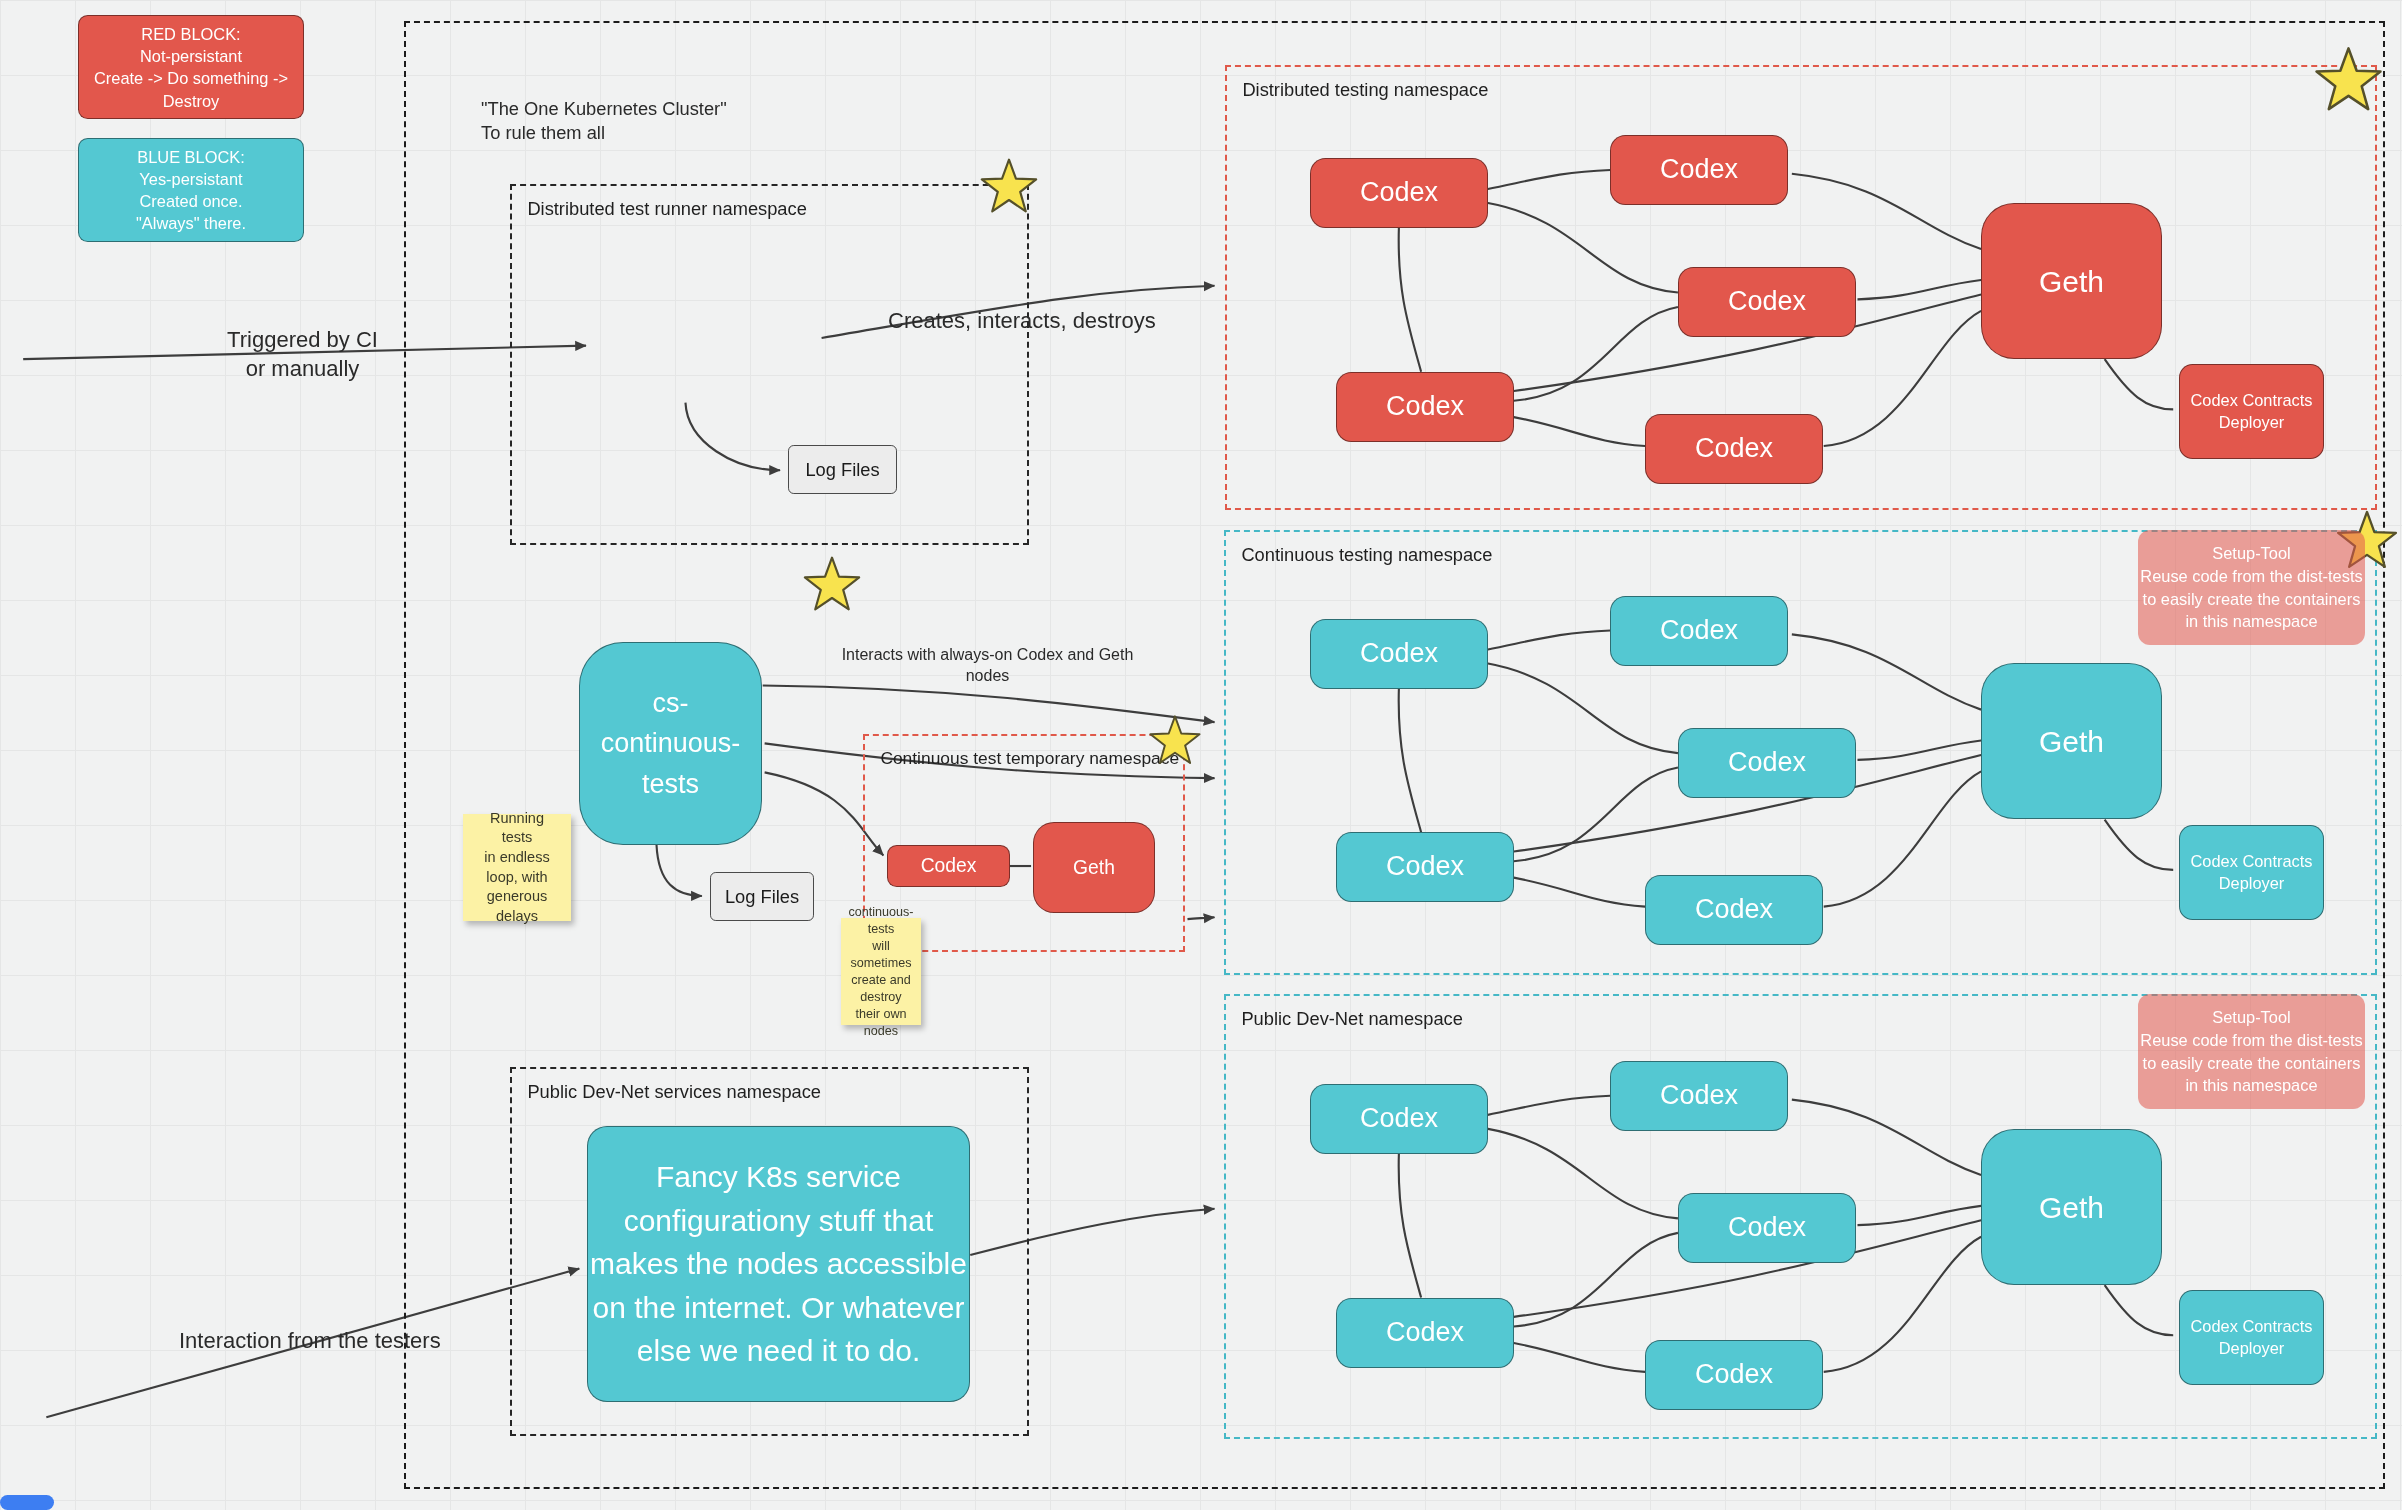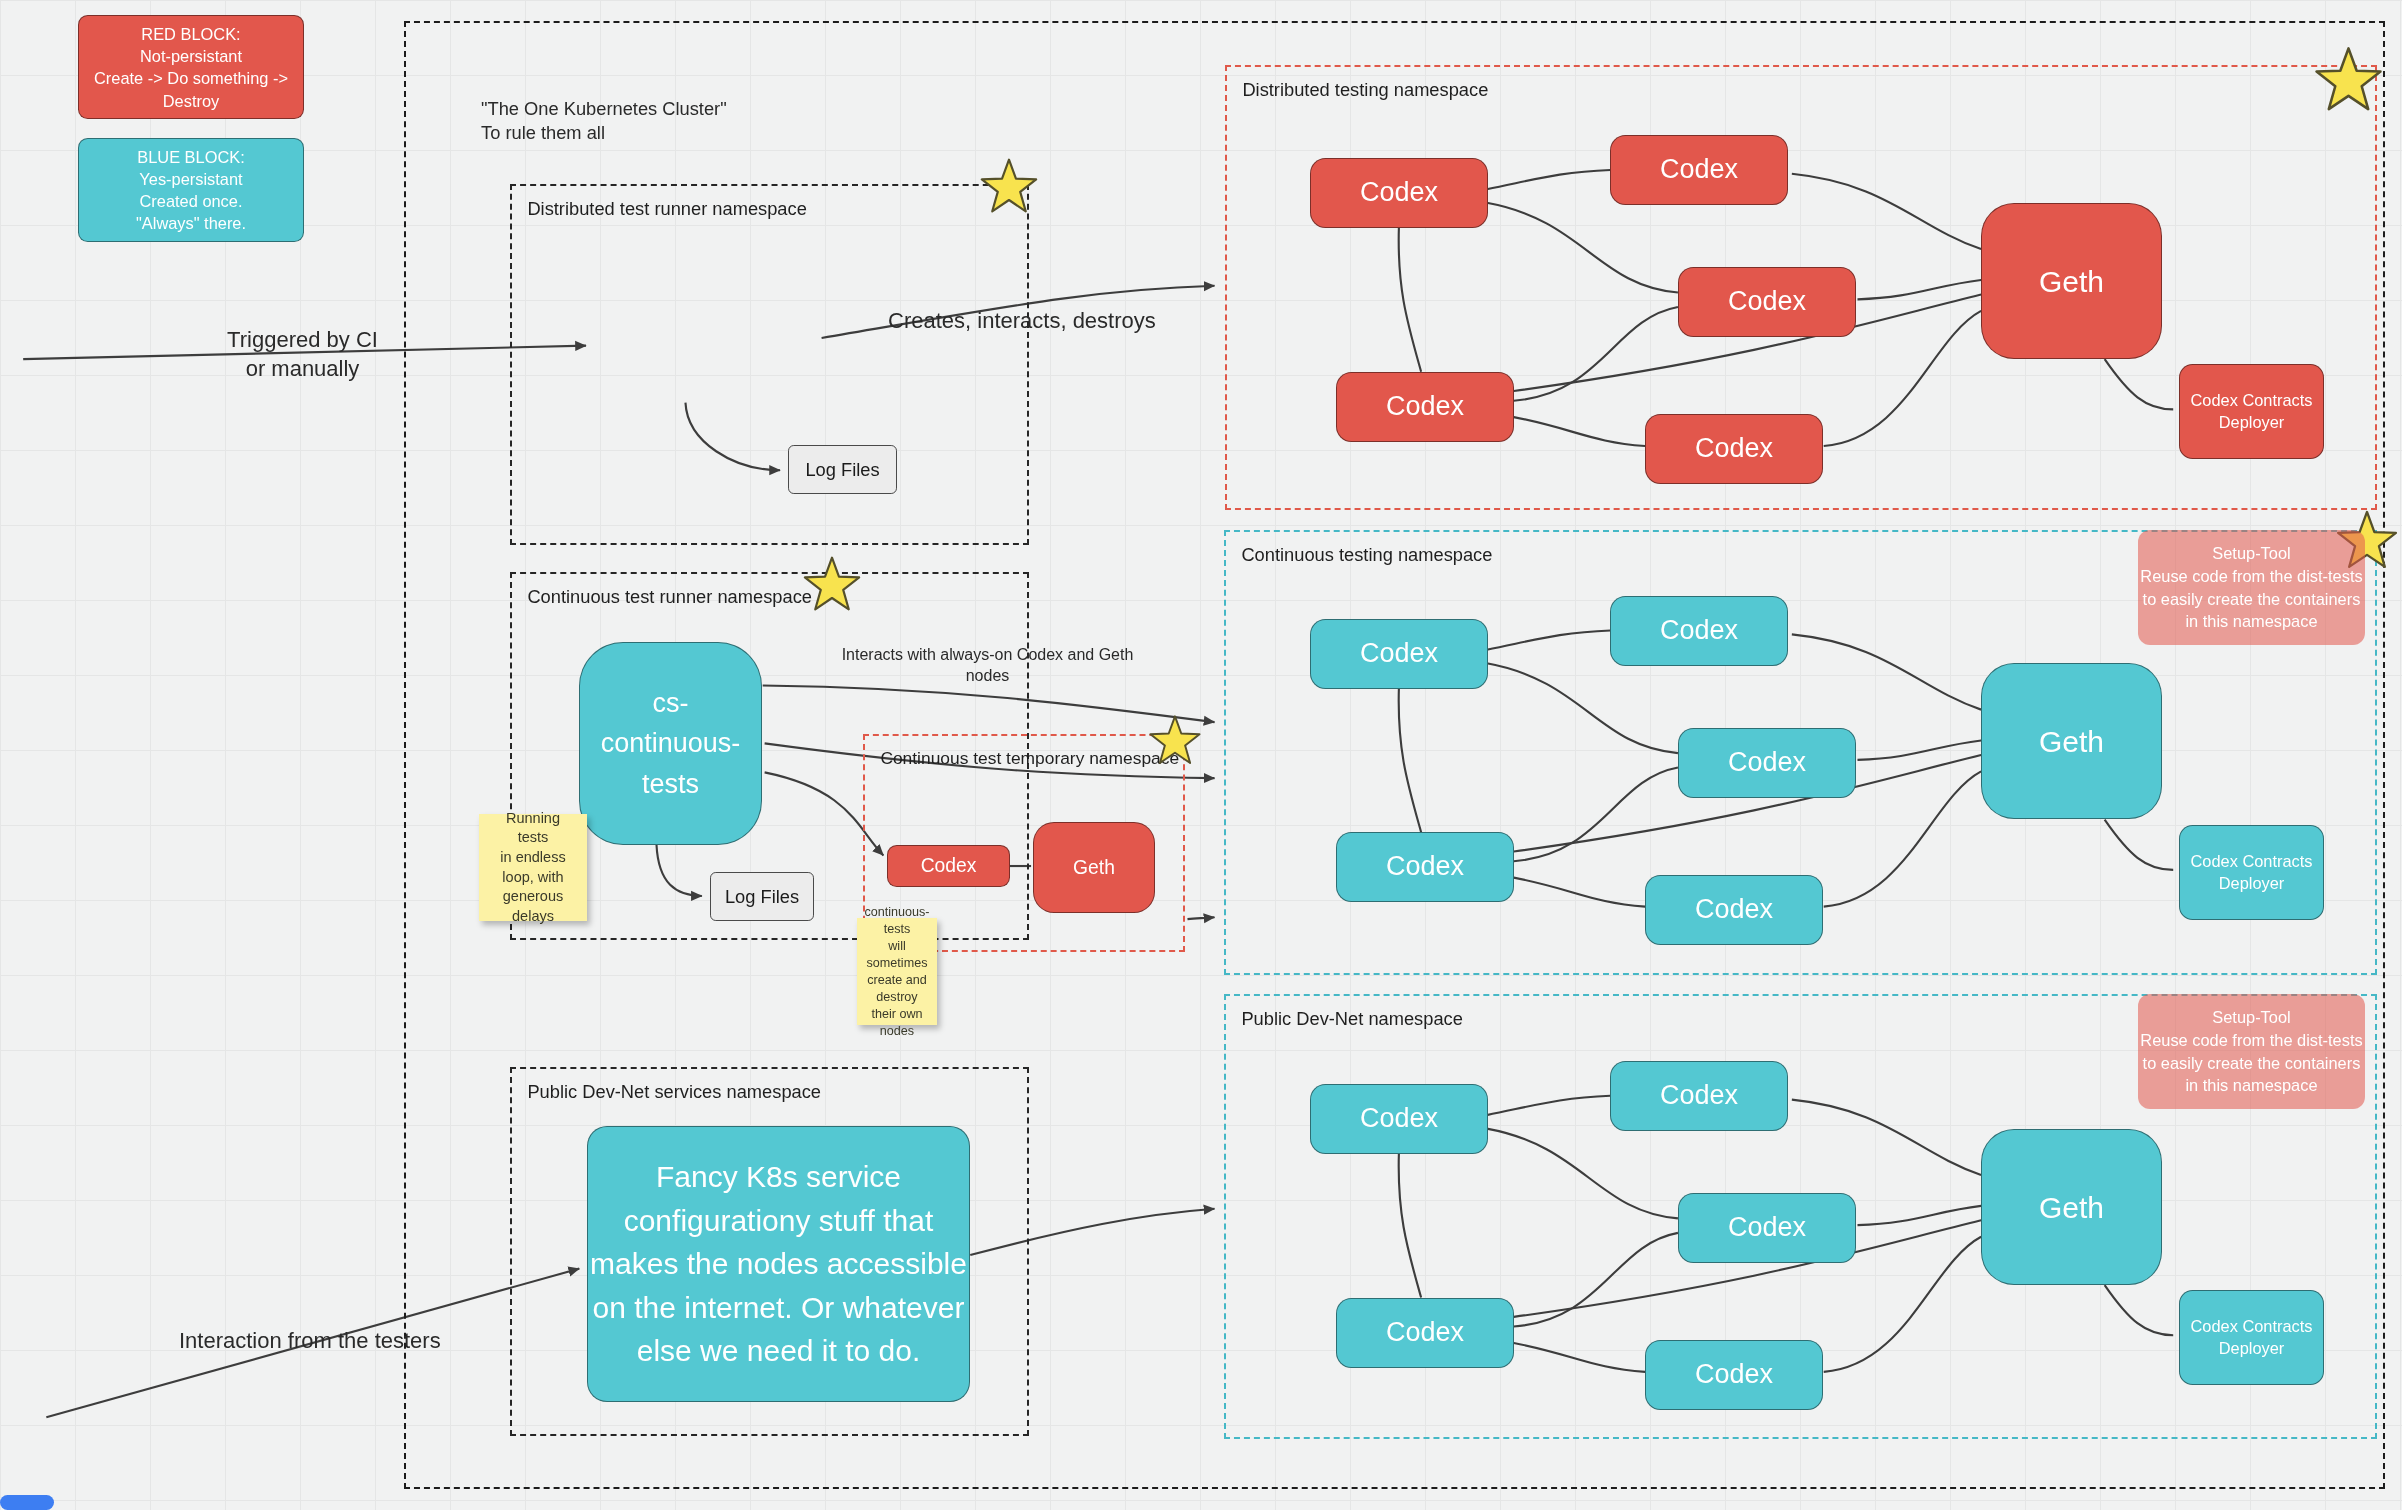--- a/index.html
+++ b/index.html
@@ -27,21 +27,21 @@
   .ns-label{ position:absolute; top:11.6px; left:15.4px; font-size:18.3px; color:#1f1f1f; white-space:nowrap; }
   .cluster{ position:absolute; border:2.4px dashed #1c1c1c; }
   .anno{ position:absolute; font-size:22px; color:#2a2a2a; text-align:center; line-height:1.3; }
   .logbox{
     position:absolute; background:#ececec; border:1.9px solid #4a4a4a; border-radius:5.8px;
     display:flex; align-items:center; justify-content:center; font-size:18.3px; color:#1b1b1b;
   }
   .sticky{
     position:absolute; background:#fcf2a5; box-shadow:2.9px 3.9px 5.8px rgba(0,0,0,0.25);
     display:flex; align-items:center; justify-content:center; text-align:center;
-    font-size:14.5px; color:#3a3a2a; line-height:1.35; padding:17px;margin-left:16px;
+    font-size:14.5px; color:#3a3a2a; line-height:1.35; padding:17px;
   }
   .salmon{
     position:absolute; background:rgba(226,87,76,0.55); border-radius:12px;
     display:flex; align-items:center; justify-content:center; text-align:center;
     color:#fff; font-size:16.4px; line-height:1.4; padding:1px;
   }
   .star{ position:absolute; }
   .wires{ position:absolute; left:0; top:0; }
   .scrollbar{ position:absolute; left:0; top:1495px; width:54px; height:15.4px;
     background:#3d7ef2; border-radius:7.7px; }
@@ -128,23 +128,20 @@
 
   <div class="node red" style="left:1310px;top:158px;width:178px;height:70px;border-radius:15.4px;font-size:27px;">Codex</div>
   <div class="node red" style="left:1610px;top:135px;width:178px;height:70px;border-radius:15.4px;font-size:27px;">Codex</div>
   <div class="node red" style="left:1678px;top:267px;width:178px;height:70px;border-radius:15.4px;font-size:27px;">Codex</div>
   <div class="node red" style="left:1336px;top:372px;width:178px;height:70px;border-radius:15.4px;font-size:27px;">Codex</div>
   <div class="node red" style="left:1645px;top:414px;width:178px;height:70px;border-radius:15.4px;font-size:27px;">Codex</div>
   <div class="node red" style="left:1981px;top:203px;width:181px;height:156px;border-radius:33px;font-size:30px;">Geth</div>
   <div class="node red pre" style="left:2179px;top:364px;width:145px;height:95px;border-radius:13.5px;font-size:16.4px;">Codex Contracts
 Deployer</div>
 
-  <div class="ns" style="left:510px;top:572px;width:519px;height:368px;">
-    <span class="ns-label">Continuous test runner namespace</span>
-  </div>
   <div class="star" style="left:801px;top:554px;width:62px;height:62px;">
     <svg viewBox="0 0 100 100" width="62" height="62">
         <polygon points="50,6 61.2,36.6 93.8,37.8 68.1,57.9 77,89.2 50,71 23,89.2 31.9,57.9 6.2,37.8 38.8,36.6" fill="#f8e34e" stroke="#55502a" stroke-width="3.5" stroke-linejoin="round"></polygon>
       </svg>
   </div>
 
   <div class="node teal pre" style="left:579px;top:642px;width:183px;height:203px;border-radius:44px;font-size:27px;line-height:1.5;">cs-
 continuous-
 tests</div>
   <div class="sticky pre" style="left:463px;top:814px;width:108px;height:107px;">Running tests

